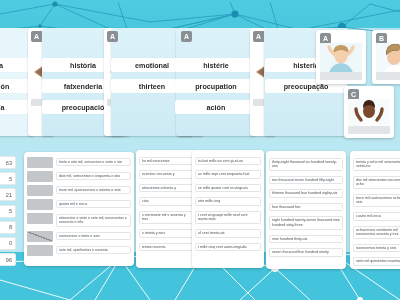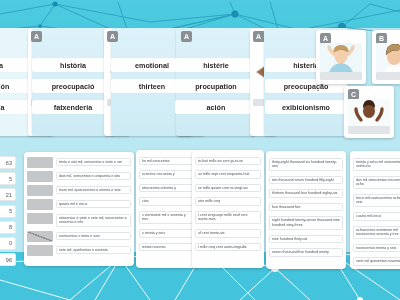--- a/index.html
+++ b/index.html
@@ -133,25 +133,25 @@
   <div class="sliver" style="left:28px;">
     <div class="badge">A</div>
     <svg class="hand" viewBox="0 0 30 34">
       <path d="M24,6 L10,16 L24,26 L21,16 Z" fill="#b98c6d"></path>
       <path d="M22,9 L12,16 L22,23 L20,16 Z" fill="#8d6a50"></path>
       <rect x="22" y="13" width="7" height="6" fill="#cfa184"></rect>
     </svg>
     <div class="blank"></div>
   </div>
 
-  <div class="wcard shade" style="left:32px;width:82px;">
+  <div class="wcard shade" style="left:42px;width:82px;">
     <div class="wordlines">
       <div class="wordline">història</div>
+      <div class="wordline">fatxenderia</div>
       <div class="wordline">preocupació</div>
-      <div class="wordline">fatxenderia</div>
     </div>
   </div>
 
   <div class="sliver" style="left:104px;">
     <div class="badge">A</div>
     <svg class="hand" viewBox="0 0 30 34">
       <path d="M24,6 L10,16 L24,26 L21,16 Z" fill="#b98c6d"></path>
       <path d="M22,9 L12,16 L22,23 L20,16 Z" fill="#8d6a50"></path>
       <rect x="22" y="13" width="7" height="6" fill="#cfa184"></rect>
     </svg>
@@ -190,21 +190,20 @@
       <path d="M22,9 L12,16 L22,23 L20,16 Z" fill="#8d6a50"></path>
       <rect x="22" y="13" width="7" height="6" fill="#cfa184"></rect>
     </svg>
     <div class="blank"></div>
   </div>
 
   <div class="wcard shade" style="left:264px;width:84px;">
     <div class="wordlines">
       <div class="wordline">histeria</div>
       <div class="wordline">preocupação</div>
-      <div class="wordline">exibicionismo</div>
     </div>
   </div>
 
   <div class="badge" style="left:31px;top:3px;">A</div>
   <div class="badge" style="left:107px;top:3px;">A</div>
   <div class="badge" style="left:181px;top:3px;">A</div>
   <div class="badge" style="left:253px;top:3px;">A</div>
 
   <div class="pcard" style="left:316px;top:2px;width:50px;height:54px;">
     <div class="badge">A</div>

